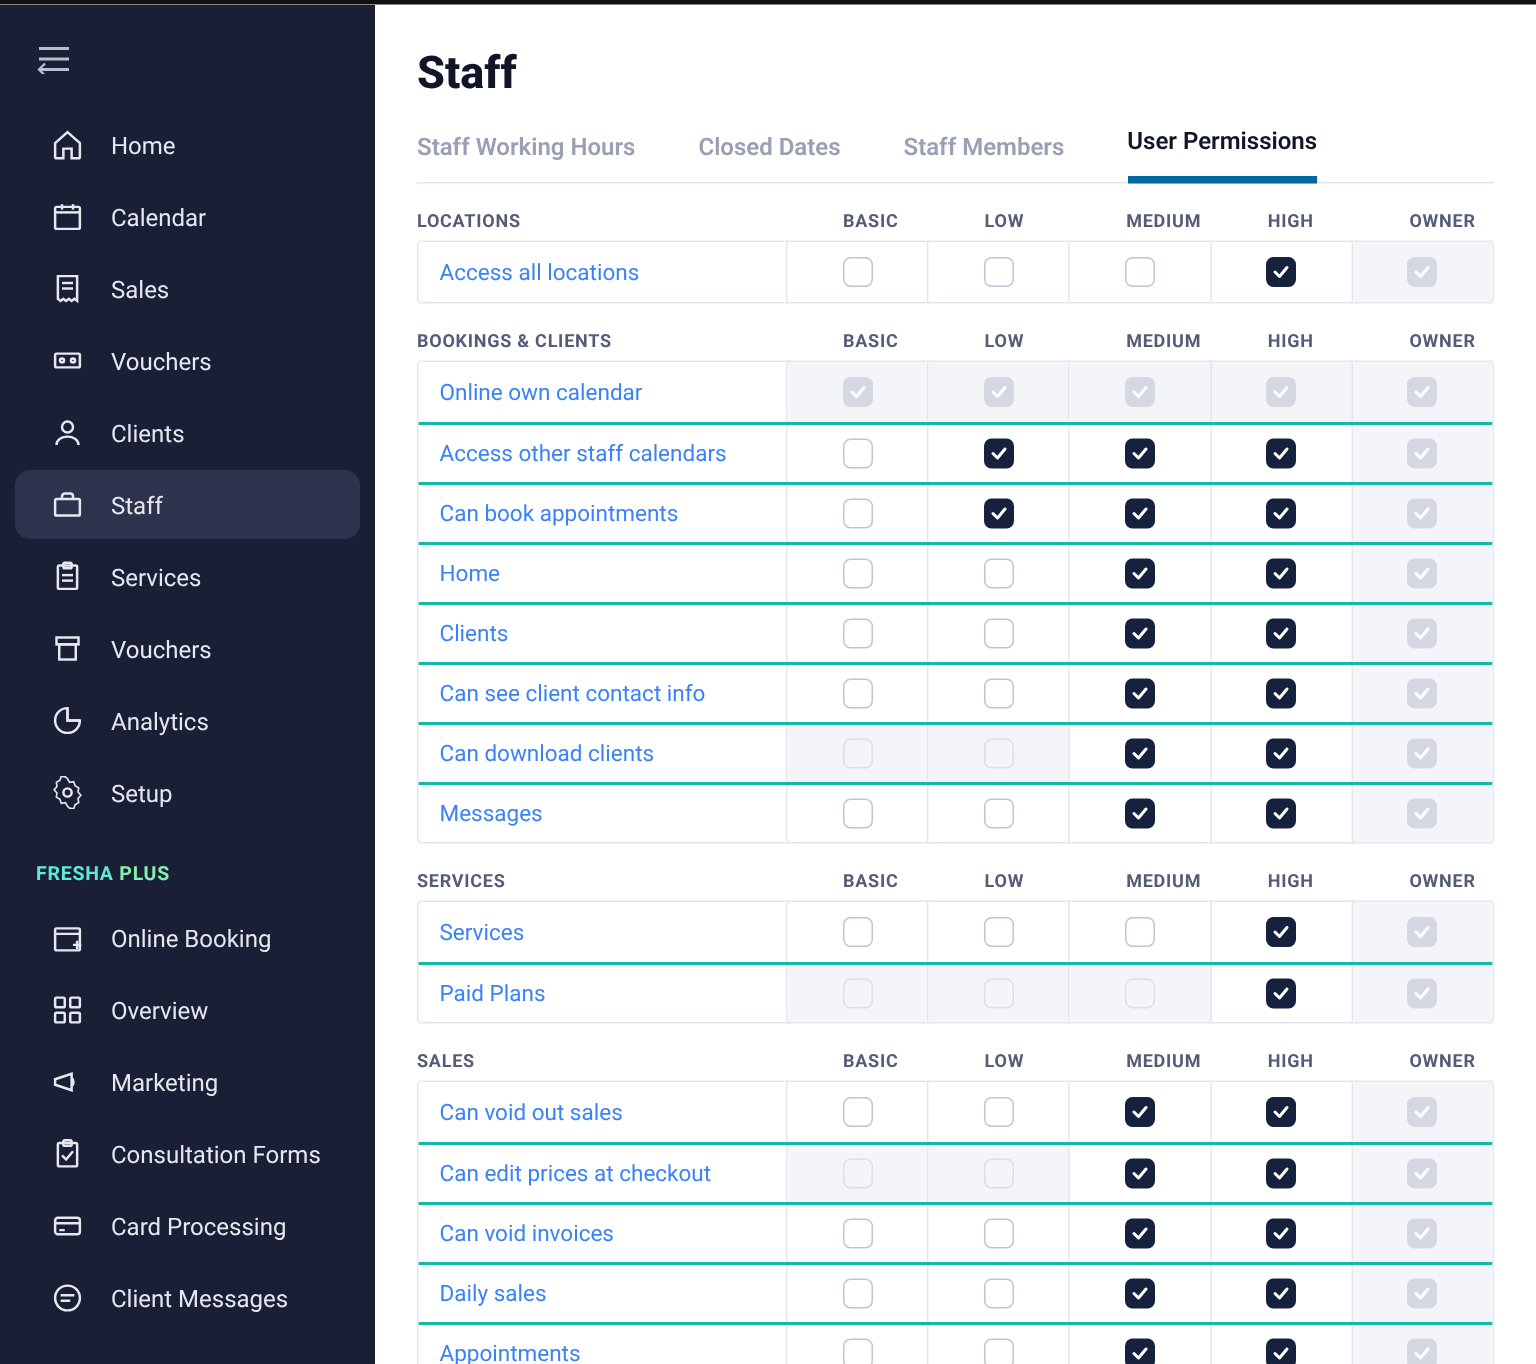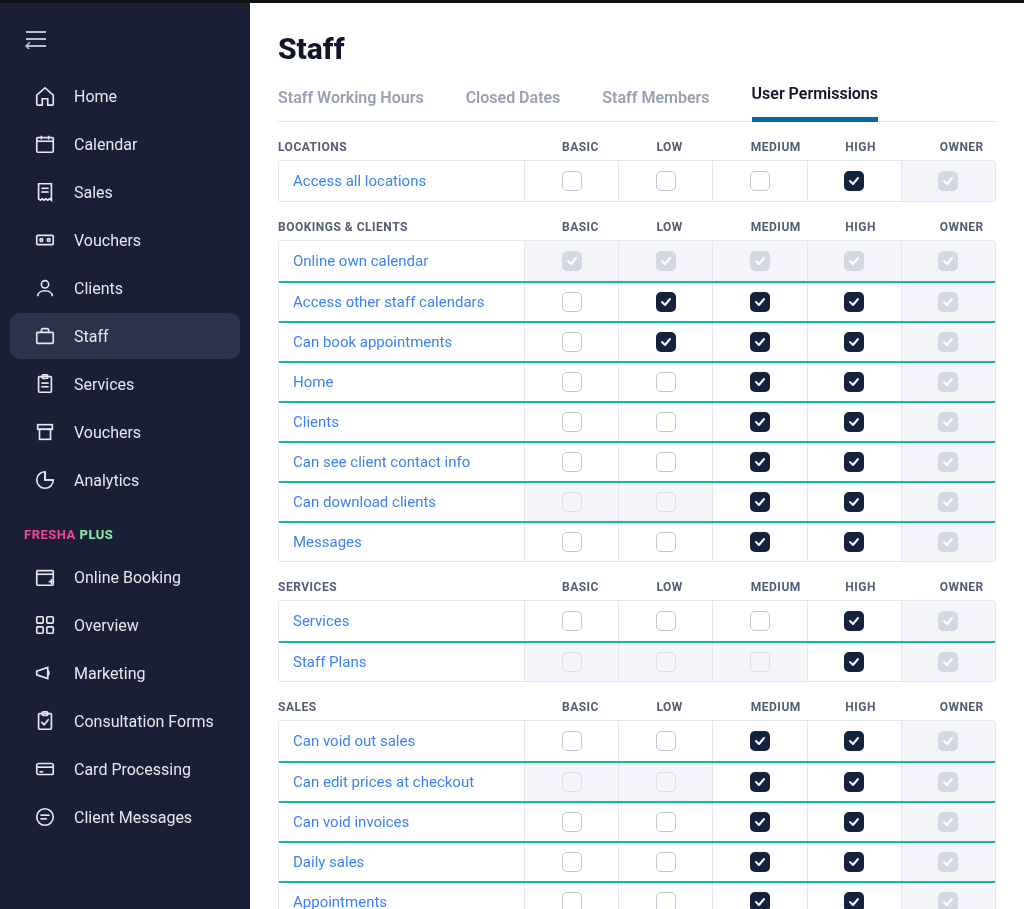--- a/index.html
+++ b/index.html
@@ -45,21 +45,21 @@
   justify-content: center;
   color: #e6e8f0;
 }
 .nav-item .icon svg { width: 22px; height: 22px; }
 .nav-section-title {
   padding: 22px 24px 10px;
   font-size: 13px;
   letter-spacing: 0.5px;
   font-weight: 700;
 }
-.nav-section-title .fresha { color: #ec4899; }
+.nav-section-title .fresha { color: #5eead4; }
 .nav-section-title .plus { color: #86efac; }
 .main {
   flex: 1;
   padding: 28px 28px 0 28px;
   overflow-y: auto;
 }
 .page-title {
   font-size: 30px;
   font-weight: 800;
   margin-bottom: 18px;
@@ -240,20 +240,29 @@
           <span>Vouchers</span>
         </div>
         <div class="nav-item">
           <span class="icon">
             <svg viewBox="0 0 24 24" fill="none" stroke="currentColor" stroke-width="1.8">
               <path d="M12 3a9 9 0 109 9h-9z"></path>
               <path d="M12 3v9h9"></path>
             </svg>
           </span>
           <span>Analytics</span>
+        </div>
+        <div class="nav-item">
+          <span class="icon">
+            <svg viewBox="0 0 24 24" fill="none" stroke="currentColor" stroke-width="1.8">
+              <circle cx="12" cy="12" r="3"></circle>
+              <path d="M12 2l1.5 2.6 3-.4 1 2.9 2.6 1.5-.4 3 2 2.4-2 2.4.4 3-2.6 1.5-1 2.9-3-.4L12 22l-1.5-2.6-3 .4-1-2.9L3.9 15.4l.4-3-2-2.4 2-2.4-.4-3L6.5 3.1l1-2.9 3 .4z" stroke-width="1.2"></path>
+            </svg>
+          </span>
+          <span>Setup</span>
         </div>
       </div>
     <div class="nav-section-title">
       <span class="fresha">FRESHA</span>
       <span class="plus">PLUS</span>
     </div>
     <div id="nav-plus">
         <div class="nav-item">
           <span class="icon">
             <svg viewBox="0 0 24 24" fill="none" stroke="currentColor" stroke-width="1.8">
@@ -663,21 +672,21 @@
               </div>
               <div class="perm-cell disabled">
                 <div class="cb disabled-checked">
                   <svg viewBox="0 0 24 24" fill="none" stroke="currentColor" stroke-width="4" stroke-linecap="round" stroke-linejoin="round">
                     <polyline points="4,12 10,18 20,6"></polyline>
                   </svg>
                 </div>
               </div>
             </div>
             <div class="perm-row">
-              <div class="perm-label">Staff Plans</div>
+              <div class="perm-label">Paid Plans</div>
               <div class="perm-cell disabled">
                 <div class="cb disabled-empty"></div>
               </div>
               <div class="perm-cell disabled">
                 <div class="cb disabled-empty"></div>
               </div>
               <div class="perm-cell disabled">
                 <div class="cb disabled-empty"></div>
               </div>
               <div class="perm-cell">

